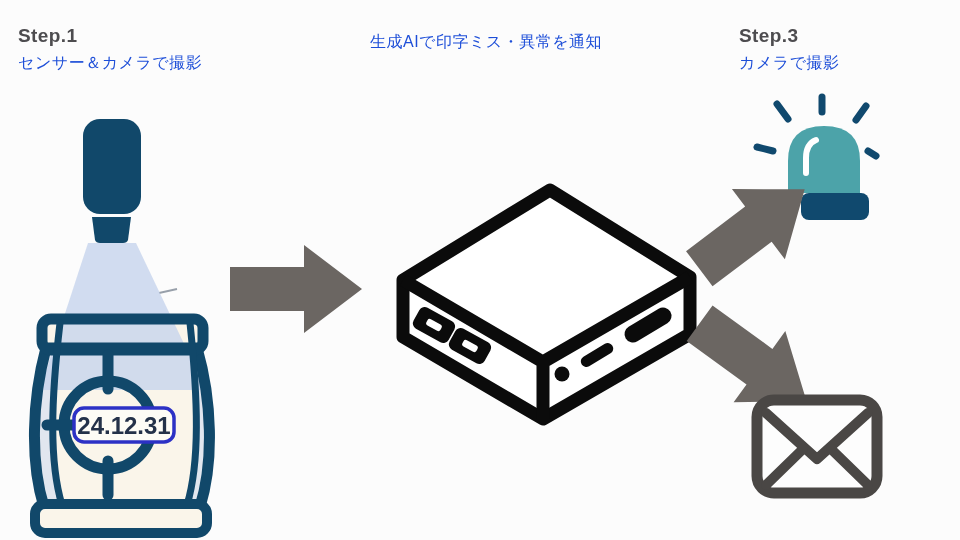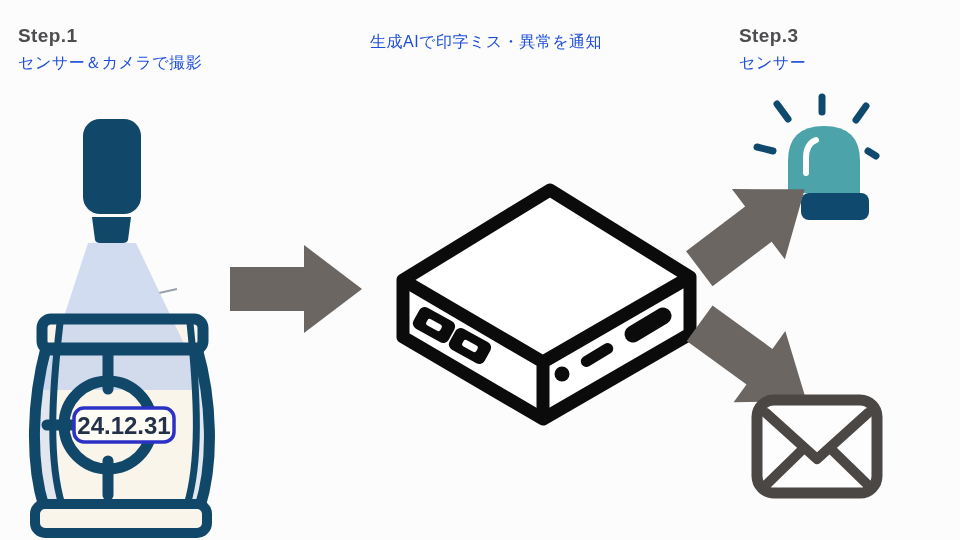--- a/index.html
+++ b/index.html
@@ -42,21 +42,21 @@
 
   <div class="step" style="left:18px">
     <div class="step-title">Step.1</div>
     <div class="step-caption">センサー＆カメラで撮影</div>
   </div>
   <div class="step" style="left:370px">
     <div class="step-caption">生成AIで印字ミス・異常を通知</div>
   </div>
   <div class="step" style="left:739px">
     <div class="step-title">Step.3</div>
-    <div class="step-caption">センサー</div>
+    <div class="step-caption">カメラで撮影</div>
   </div>
 
   <svg width="960" height="540" viewBox="0 0 960 540">
     <defs>
       <path id="bagBody" d="M46,348 C32,400 30,462 44,507 L200,507 C214,462 212,400 197,348 Z"></path>
       <rect id="bagTopStrip" x="42" y="319" width="161" height="31" rx="9"></rect>
       <polygon id="arrowShape" points="-66,-22 8,-22 8,-44 66,0 8,44 8,22 -66,22"></polygon>
     </defs>
 
     <line class="stray" x1="159" y1="293" x2="177" y2="289"></line>

